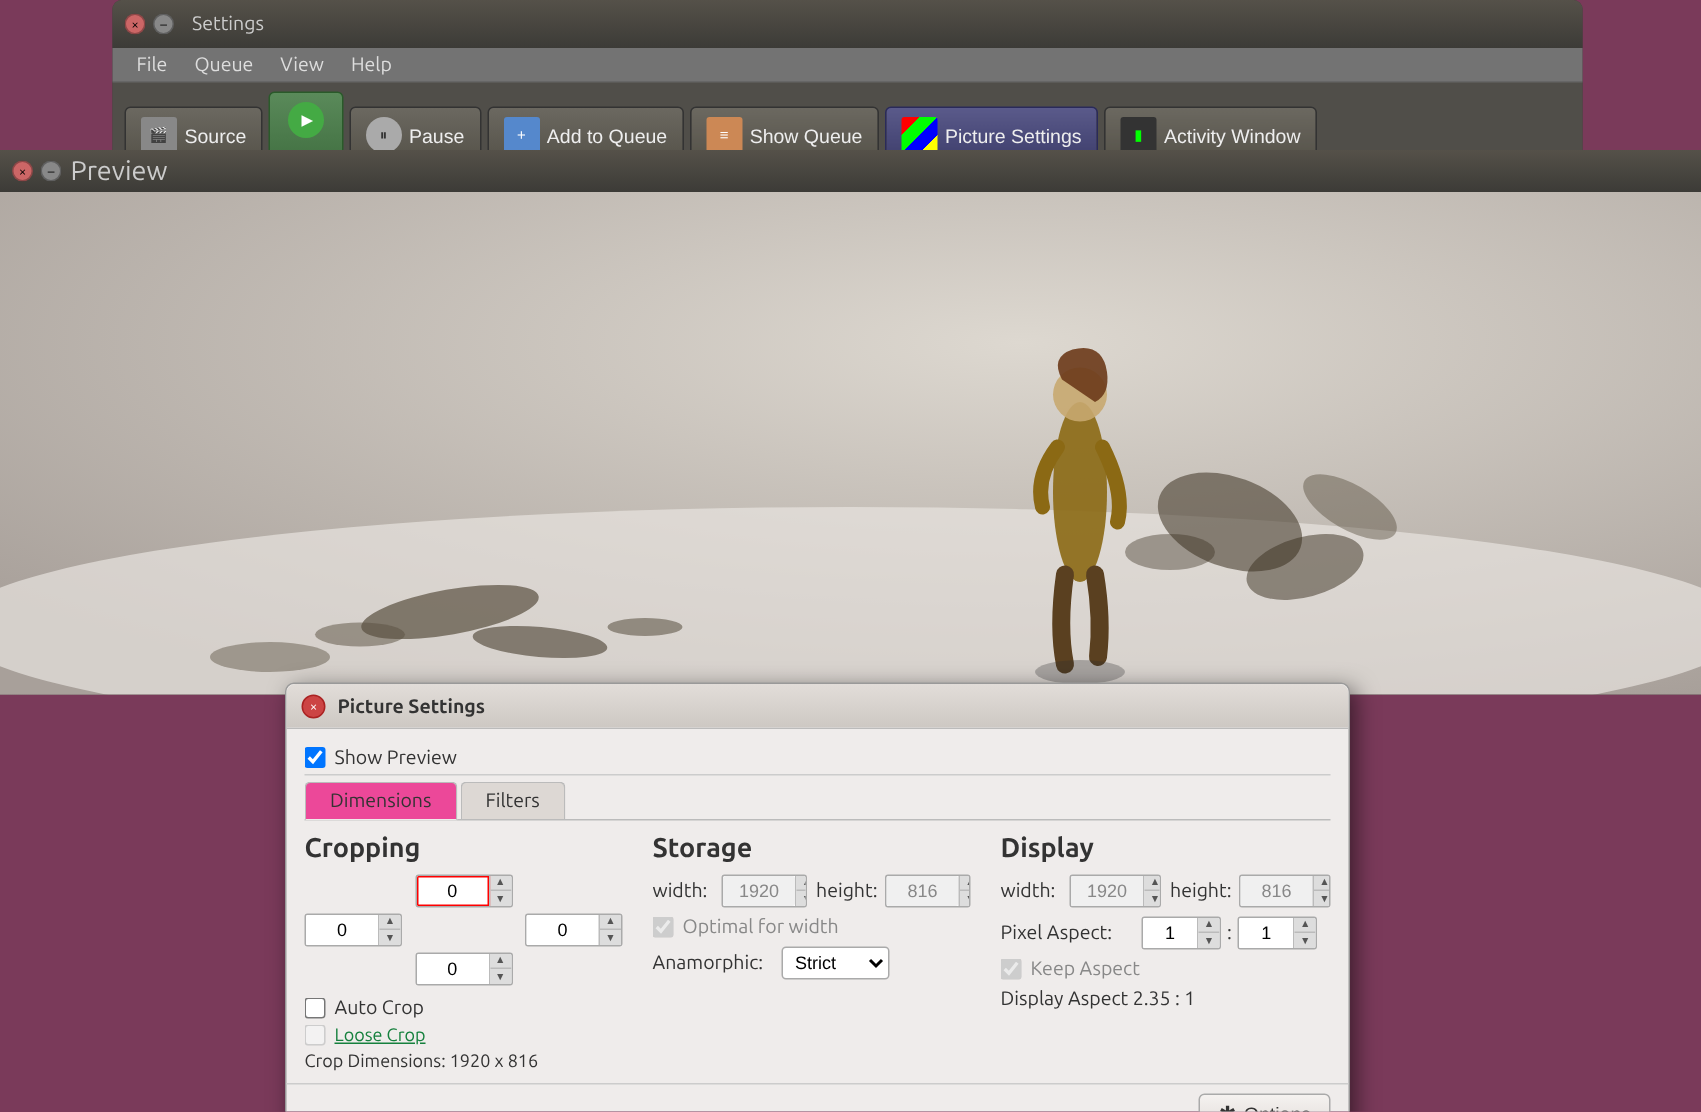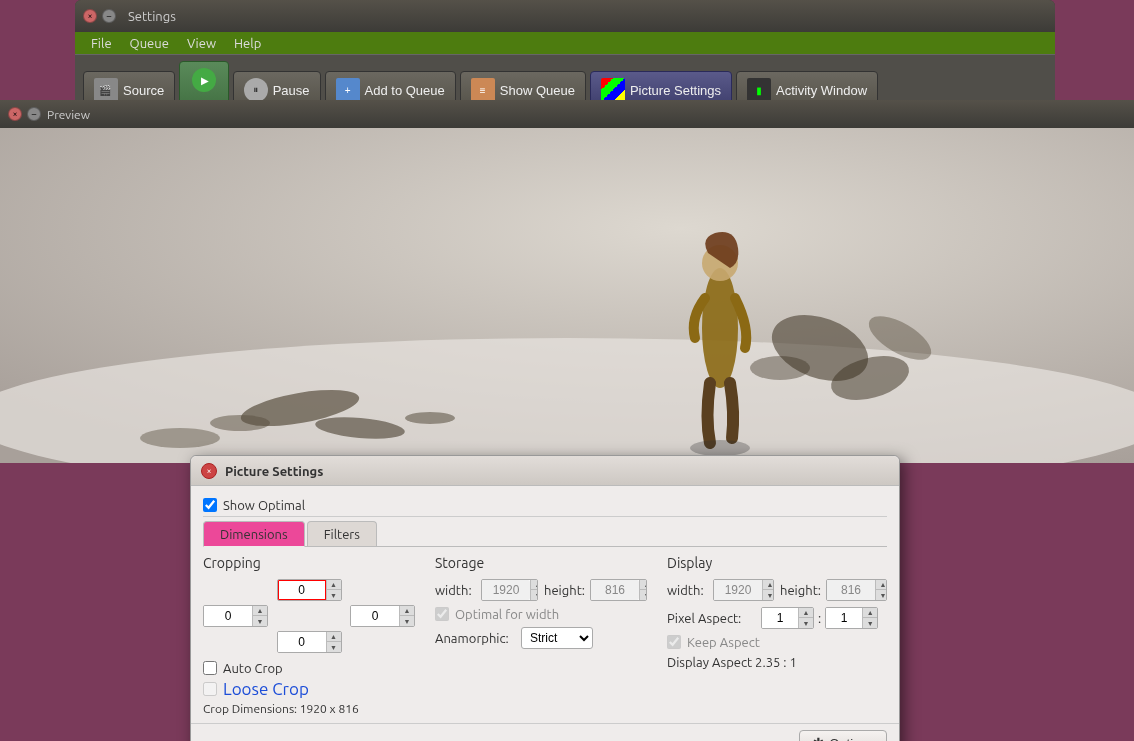--- a/index.html
+++ b/index.html
@@ -52,21 +52,21 @@
     .wc-close { background: #cc6666; }
     .wc-min { background: #888; }
     .app-title {
       color: #ccc;
       font-size: 13px;
       margin-left: 6px;
     }
 
     
     .menu-bar {
-      background: #4d7c0f;
+      background: #737373;
       padding: 2px 8px;
       display: flex;
       gap: 2px;
     }
     .menu-item {
       color: #ddd;
       padding: 2px 8px;
       border-radius: 3px;
       cursor: pointer;
       font-size: 13px;
@@ -186,21 +186,21 @@
     .preview-title-bar {
       background: linear-gradient(to bottom, #555149, #3c3b37);
       padding: 4px 8px;
       display: flex;
       align-items: center;
       gap: 6px;
       height: 28px;
     }
     .preview-title {
       color: #ccc;
-      font-size: 12px;
+      font-size: 18px;
     }
     .preview-image {
       width: 1134px;
       height: 335px;
       background: linear-gradient(160deg, #e8e4e0 0%, #d4cfc8 20%, #c8c3bc 40%, #b8b0a8 60%, #a8a09a 80%);
       position: relative;
       overflow: hidden;
     }
 
     
@@ -290,24 +290,24 @@
 
     
     .content-grid {
       display: flex;
       gap: 20px;
     }
     .section {
       flex: 1;
     }
     .section-title {
-      font-weight: normal;
+      font-weight: bold;
       color: #333;
       margin-bottom: 8px;
-      font-size: 14px;
+      font-size: 18px;
     }
 
     
     .crop-section {
       min-width: 200px;
     }
     .crop-top-row {
       display: flex;
       justify-content: center;
       margin-bottom: 4px;
@@ -333,21 +333,21 @@
       margin-bottom: 4px;
     }
     .auto-crop-row label { font-size: 13px; color: #333; }
 
     .loose-crop-row {
       display: flex;
       align-items: center;
       gap: 6px;
       margin-bottom: 4px;
     }
-    .loose-crop-row label { font-size: 17px; color: #1d4ed8; }
+    .loose-crop-row label { font-size: 12px; color: #15803d; text-decoration: underline; }
 
     .crop-dimensions {
       font-size: 12px;
       color: #333;
       margin-top: 4px;
     }
 
     
     .storage-section {
       min-width: 200px;
@@ -621,21 +621,21 @@
 
   <div class="dialog-title-bar">
     <div class="dialog-close">×</div>
     <span class="dialog-title-text">Picture Settings</span>
   </div>
 
   <div class="dialog-body">
 
     <div class="show-preview-row">
       <input type="checkbox" checked="" style="">
-      <label>Show Optimal</label>
+      <label>Show Preview</label>
     </div>
 
     <div class="tabs">
       <div class="tab active">Dimensions</div>
       <div class="tab">Filters</div>
     </div>
 
     <div class="content-grid">
 
       <div class="section crop-section">

